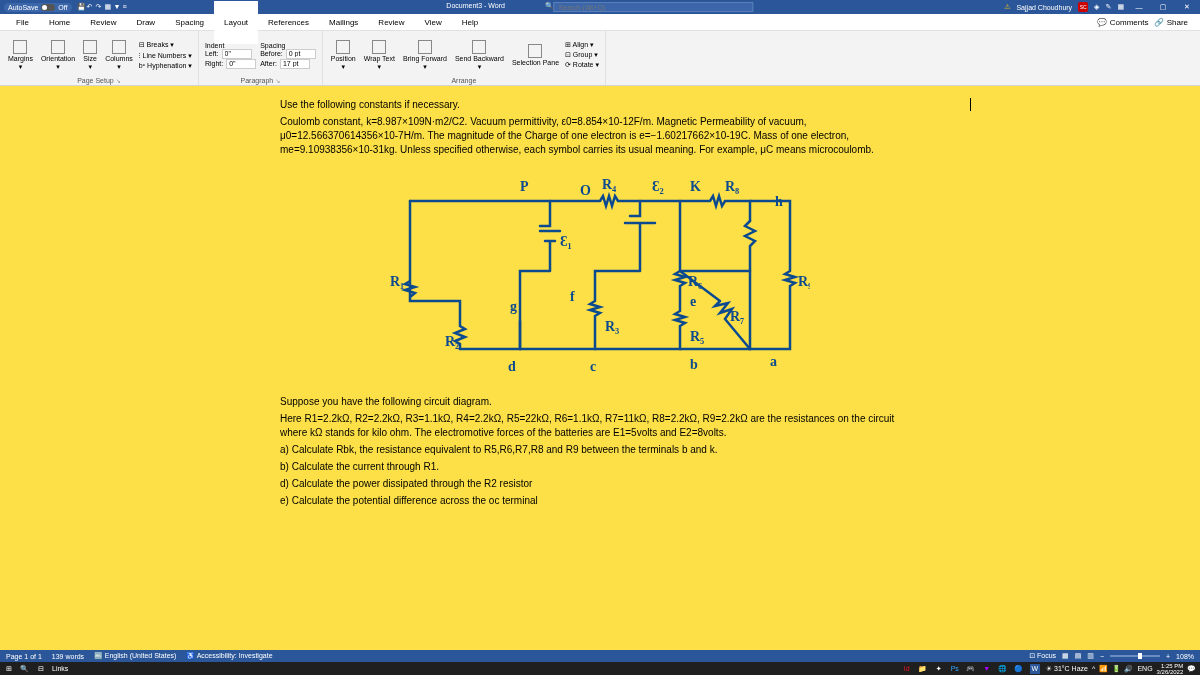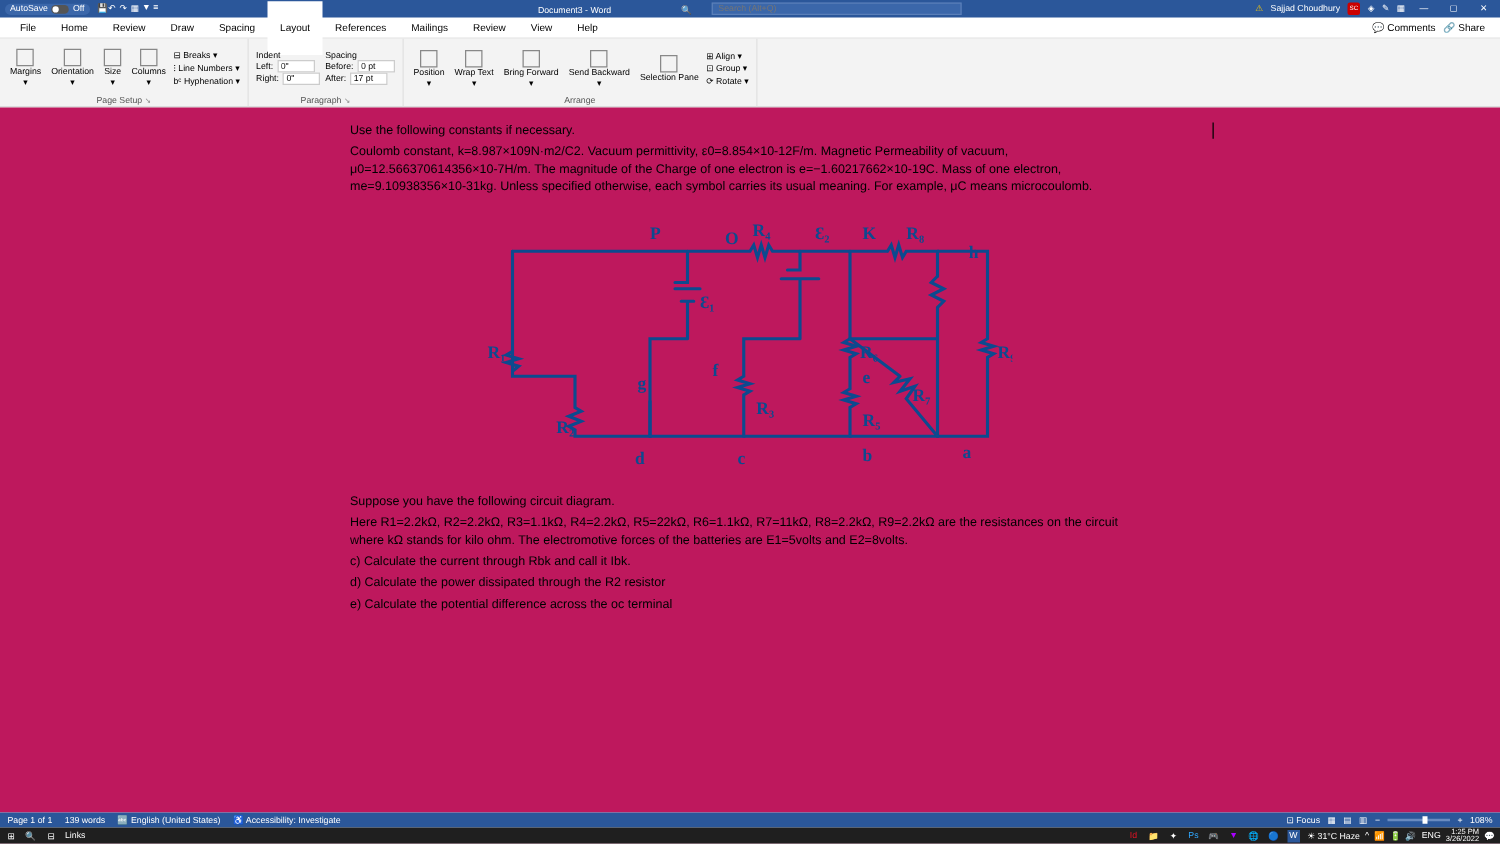--- a/index.html
+++ b/index.html
@@ -3,21 +3,21 @@
 <meta charset="utf-8">
 <style>
 * { margin: 0; padding: 0; box-sizing: border-box; font-family: "Segoe UI", sans-serif; }
 body { width: 1200px; height: 675px; overflow: hidden; background: #fff; position: relative; }
 
 
 .title-bar { height: 14px; background: #2b579a; display: flex; align-items: center; padding: 0 4px; color: #fff; font-size: 7px; }
 .title-bar .autosave { background: #3b67aa; padding: 1px 4px; border-radius: 6px; display: flex; align-items: center; gap: 3px; }
 .title-bar .toggle { width: 14px; height: 7px; background: #555; border-radius: 4px; position: relative; }
 .title-bar .toggle::after { content: ''; position: absolute; width: 5px; height: 5px; background: #fff; border-radius: 50%; top: 1px; left: 1px; }
-.title-bar .title-center { position: absolute; left: 50%; transform: translateX(-50%); display: flex; align-items: flex-end; gap: 16px; }
+.title-bar .title-center { position: absolute; left: 50%; transform: translateX(-50%); display: flex; align-items: flex-start; gap: 0; }
 .title-bar .title-right { margin-left: auto; display: flex; align-items: center; gap: 6px; }
 .title-bar .warn-icon { color: #ffcc00; }
 .title-bar .avatar { width: 10px; height: 10px; background: #c00; border-radius: 2px; display: flex; align-items: center; justify-content: center; font-size: 5px; }
 .title-bar .win-btn { width: 18px; height: 14px; display: flex; align-items: center; justify-content: center; }
 .title-bar .win-close { background: none; }
 .title-bar .qa-icon { width: 9px; height: 9px; display: inline-block; }
 
 
 .tabs { height: 17px; display: flex; align-items: center; border-bottom: 1px solid #e1e1e1; font-size: 8px; padding-left: 6px; }
 .tabs .tab { padding: 17px 10px; cursor: pointer; }
@@ -30,21 +30,21 @@
 .ribbon-group-body { flex: 1; display: flex; align-items: center; gap: 4px; }
 .ribbon-group-label { text-align: center; font-size: 7px; color: #555; padding-bottom: 1px; }
 .ribbon-big-btn { display: flex; flex-direction: column; align-items: center; gap: 1px; padding: 2px; }
 .ribbon-big-btn .ico { width: 14px; height: 14px; border: 1px solid #888; }
 .ribbon-small-list { display: flex; flex-direction: column; gap: 2px; font-size: 7px; }
 .ribbon-input { width: 30px; height: 10px; border: 1px solid #ccc; font-size: 7px; padding: 0 2px; }
 .indent-row, .spacing-row { display: flex; align-items: center; gap: 3px; font-size: 7px; }
 .dlg-launcher { font-size: 6px; color: #888; text-align: right; }
 
 
-.doc-area { position: absolute; top: 86px; bottom: 25px; left: 0; right: 0; background: #be185d; overflow: hidden; }
+.doc-area { position: absolute; top: 86px; bottom: 25px; left: 0; right: 0; background: #fde047; overflow: hidden; }
 .doc-page { width: 700px; margin: 0 auto; padding: 12px 30px; font-size: 10px; line-height: 1.4; }
 .doc-page p { margin-bottom: 3px; }
 .cursor { display: inline-block; width: 1px; height: 13px; background: #000; vertical-align: middle; position: absolute; }
 .scroll-up { position: absolute; right: 4px; top: 88px; font-size: 7px; color: #888; }
 
 
 .circuit { width: 420px; height: 210px; margin: 14px auto; position: relative; }
 .circuit svg { width: 100%; height: 100%; }
 .circuit text { font-family: "Comic Sans MS", cursive; font-size: 14px; fill: #0c4a8f; font-weight: bold; }
 
@@ -250,21 +250,22 @@
         <text x="200" y="200">c</text>
         <text x="118" y="200">d</text>
         <text x="300" y="135">e</text>
         <text x="180" y="130">f</text>
         <text x="120" y="140">g</text>
       </svg>
     </div>
 
     <p>Suppose you have the following circuit diagram.</p>
     <p>Here R1=2.2kΩ, R2=2.2kΩ, R3=1.1kΩ, R4=2.2kΩ, R5=22kΩ, R6=1.1kΩ, R7=11kΩ, R8=2.2kΩ, R9=2.2kΩ are the resistances on the circuit where kΩ stands for kilo ohm. The electromotive forces of the batteries are E1=5volts and E2=8volts.</p>
-    <p>c) Calculate the current through Rbk and call it Ibk.</p>
+    <p>a) Calculate Rbk, the resistance equivalent to R5,R6,R7,R8 and R9 between the terminals b and k.</p>
+    <p>b) Calculate the current through R1.</p>
     <p>d) Calculate the power dissipated through the R2 resistor</p>
     <p>e) Calculate the potential difference across the oc terminal</p>
   </div>
 </div>
 
 <div class="status-bar">
   <span>Page 1 of 1</span>
   <span>139 words</span>
   <span>🔤 <span>English (United States)</span></span>
   <span>♿ <span>Accessibility: Investigate</span></span>

